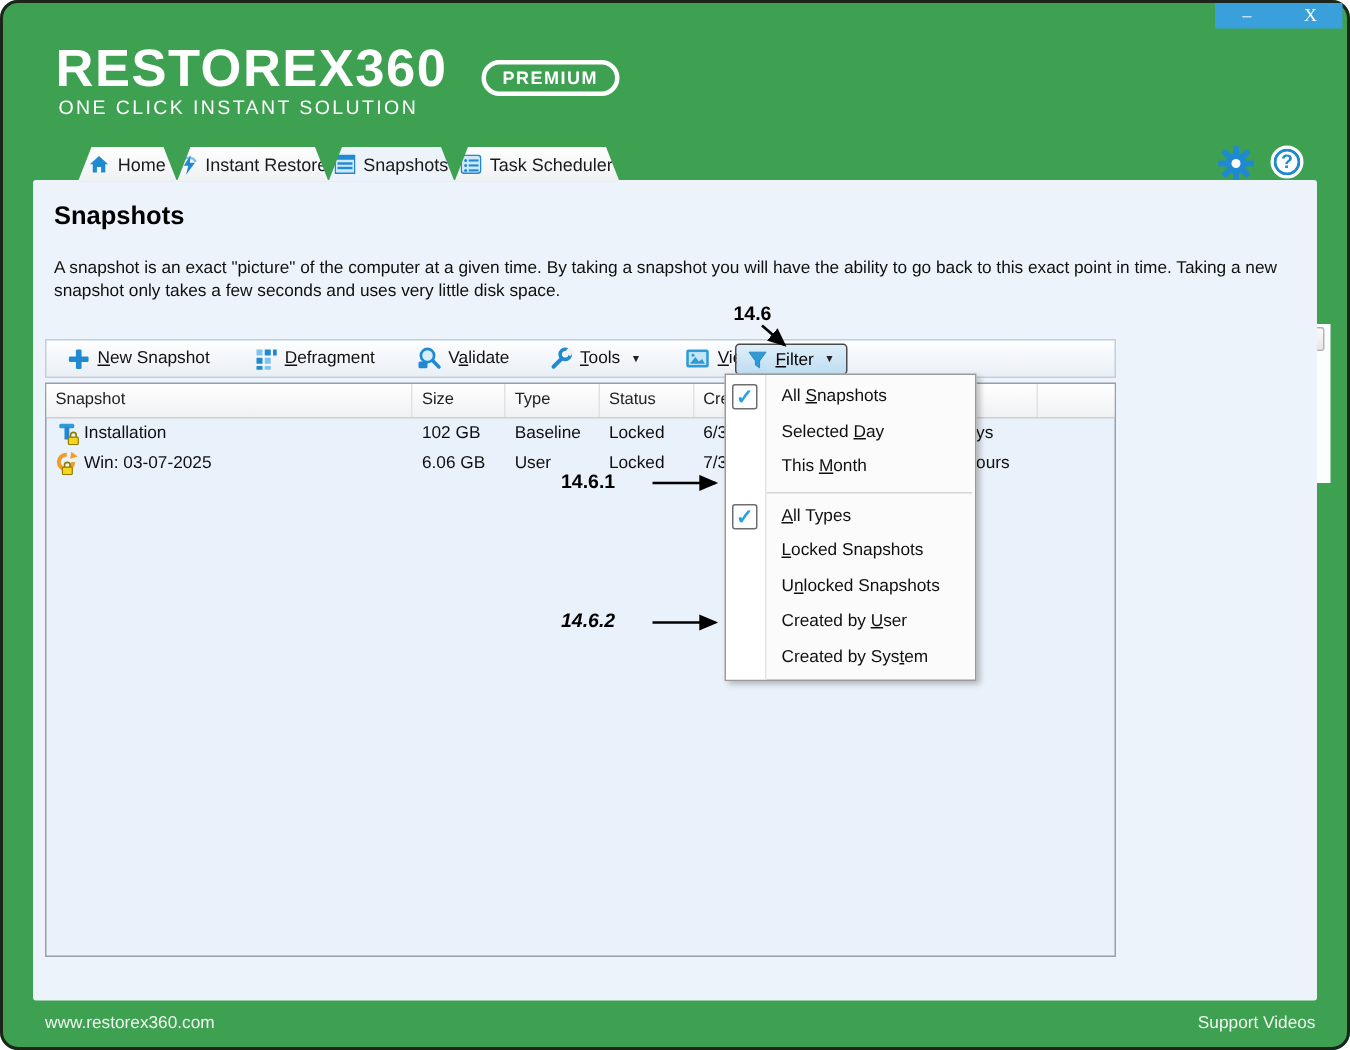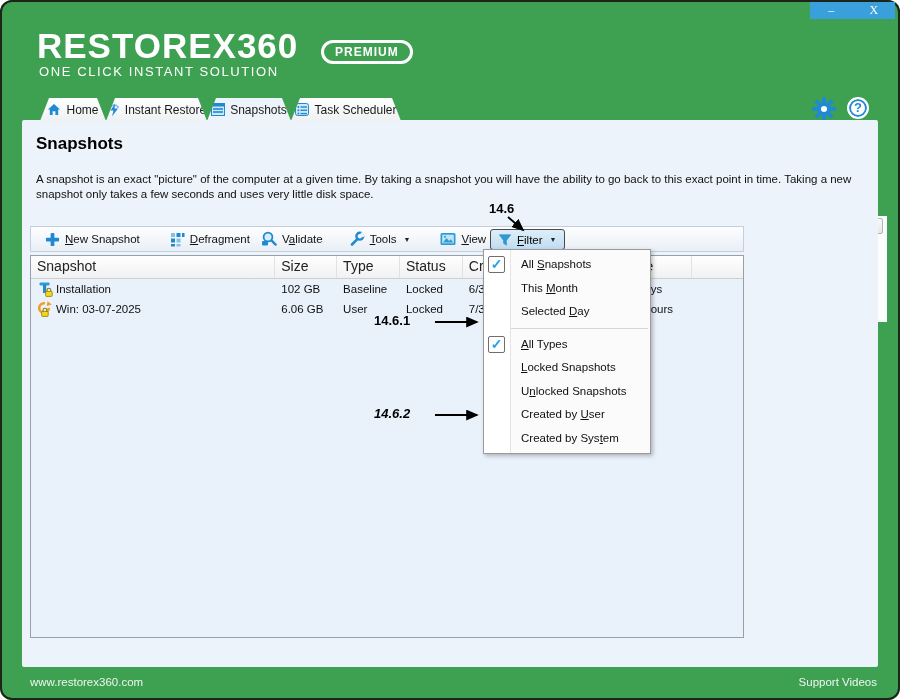--- a/index.html
+++ b/index.html
@@ -11,45 +11,45 @@
   
   .logo{position:absolute;left:37px;top:26px;color:#fff;font-size:35px;font-weight:bold;letter-spacing:1px;}
   .badge{position:absolute;left:309px;top:40px;color:#fff;border:3px solid #fff;border-radius:14px;
          font-size:12px;font-weight:bold;letter-spacing:1px;padding:2px 11px;margin-left:12px;}
   .tagline{position:absolute;left:39px;top:64px;color:#fff;font-size:13px;letter-spacing:1.6px;}
   .gear{position:absolute;left:811px;top:96px;width:26px;height:26px;cursor:pointer;}
   .help{position:absolute;left:847px;top:97px;width:18px;height:18px;background:#fff;border:2px solid #fff;
         border-radius:50%;box-shadow:inset 0 0 0 2px #1F8AD2;color:#1F8AD2;font-weight:bold;font-size:13px;
         text-align:center;line-height:18px;cursor:pointer;}
   
-  .tabs{position:absolute;left:40px;top:98px;height:23px;display:flex;z-index:3;}
+  .tabs{position:absolute;left:52px;top:98px;height:23px;display:flex;z-index:3;}
   .tab{height:23px;display:flex;align-items:center;justify-content:center;gap:5px;font-size:12px;color:#1a1a1a;
        background:linear-gradient(#FEFEFE,#EEF1F3);clip-path:polygon(9px 0,calc(100% - 9px) 0,100% 100%,0 100%);
        white-space:nowrap;cursor:pointer;filter:drop-shadow(0 0 1px rgba(0,0,0,.4));}
   .tab.active{background:#ECF3FA;}
   .t-home{width:66px}.t-restore{width:101px}.t-snap{width:84px}.t-task{width:110px}
   
   .panel{position:absolute;left:22px;top:120px;width:856px;height:547px;background:#ECF3FA;z-index:1;border-radius:2px;}
   .ptitle{position:absolute;left:14px;top:14px;font-size:17px;font-weight:bold;color:#000;}
   .pdesc{position:absolute;left:14px;top:52px;width:838px;font-size:11.5px;line-height:15px;color:#101010;}
   
   .toolbar{position:absolute;left:8px;top:106px;width:714px;height:26px;box-sizing:border-box;
            background:linear-gradient(#FEFEFF,#E9EFF6);border:1px solid #C4CFDA;display:flex;align-items:center;padding-left:10px;}
   .tbtn{display:flex;align-items:center;gap:5px;font-size:11.5px;color:#111;cursor:pointer;background:none;border:none;padding:2px 4px;justify-content:center;}
   .tbtn u{text-decoration:underline;}
   .caret{font-size:7px;color:#222;margin-left:2px;}
-  .m1{margin-right:22px}.m2{margin-right:3px}.m3{margin-right:18px}.m4{margin-right:22px}
+  .m1{margin-right:22px}.m2{margin-right:20px}.m3{margin-right:18px}.m4{margin-right:22px}
   .filterbtn{position:absolute;left:459px;top:2px;height:21px;display:flex;align-items:center;gap:5px;
              background:linear-gradient(#DEEEF9,#BFDDF2);border:1px solid #4a4a4a;border-radius:3px;
              font-size:11.5px;padding:0 7px;cursor:pointer;}
   
   .table{position:absolute;left:8px;top:135px;width:714px;height:383px;box-sizing:border-box;
          border:1px solid #96A0AA;background:#E9F1FA;}
   .thead{display:flex;height:22px;background:linear-gradient(#FFFFFF,#F0F1F2);border-bottom:1px solid #CFCFCF;}
-  .th{box-sizing:border-box;border-right:1px solid #E2E2E2;font-size:14px;color:#222;line-height:21px;padding-left:6px;cursor:pointer;}
+  .th{box-sizing:border-box;border-right:1px solid #E2E2E2;font-size:11px;color:#222;line-height:21px;padding-left:6px;cursor:pointer;}
   .th:last-child{border-right:none;}
   .tr{display:flex;height:20px;align-items:center;cursor:pointer;}
   .td{box-sizing:border-box;font-size:11.5px;color:#101010;padding-left:6px;display:flex;align-items:center;gap:3px;overflow:hidden;white-space:nowrap;}
   .c0{width:245px}.c1{width:62px}.c2{width:63px}.c3{width:63px}.c4{width:160px}.c5{width:70px}.c6{width:51px}
   
   .menu{position:absolute;left:461px;top:129px;width:168px;box-sizing:border-box;background:#FBFBFB;
         border:1px solid #9a9a9a;box-shadow:2px 2px 4px rgba(0,0,0,.25);z-index:20;padding:3px 0;}
   .menu .gutter{position:absolute;left:0;top:0;bottom:0;width:26px;background:#fff;border-right:1px solid #E4E4E4;}
   .mi{position:relative;margin-left:27px;height:23.5px;line-height:23.5px;padding-left:10px;font-size:11.5px;color:#101010;cursor:pointer;}
   .mi u{text-decoration:underline;}
@@ -254,22 +254,22 @@
         <div class="td c6"></div>
       </div>
     </div>
 
     <div class="menu">
       <div class="gutter"></div>
       <div class="mi">
         <span class="cb">✓</span>
         <span>All <u>S</u>napshots</span>
       </div>
+      <div class="mi"><span>Selected <u>D</u>ay</span></div>
       <div class="mi"><span>This <u>M</u>onth</span></div>
-      <div class="mi"><span>Selected <u>D</u>ay</span></div>
       <div class="msep"></div>
       <div class="mi">
         <span class="cb">✓</span>
         <span><u>A</u>ll Types</span>
       </div>
       <div class="mi"><span><u>L</u>ocked Snapshots</span></div>
       <div class="mi"><span>U<u>n</u>locked Snapshots</span></div>
       <div class="mi"><span>Created by <u>U</u>ser</span></div>
       <div class="mi"><span>Created by Sys<u>t</u>em</span></div>
     </div>

